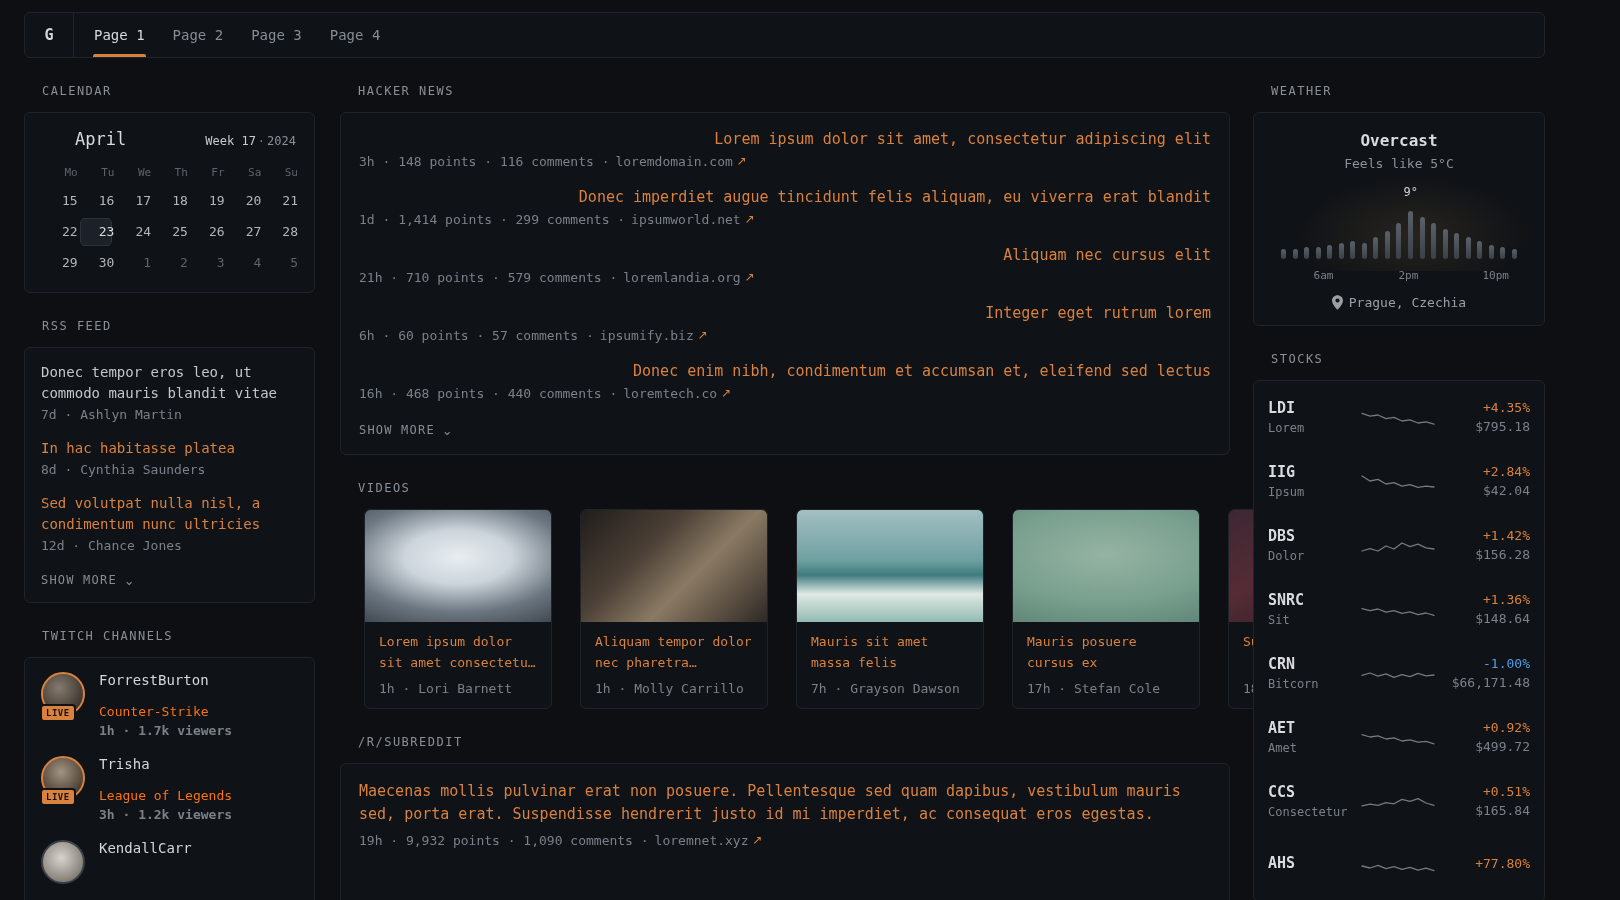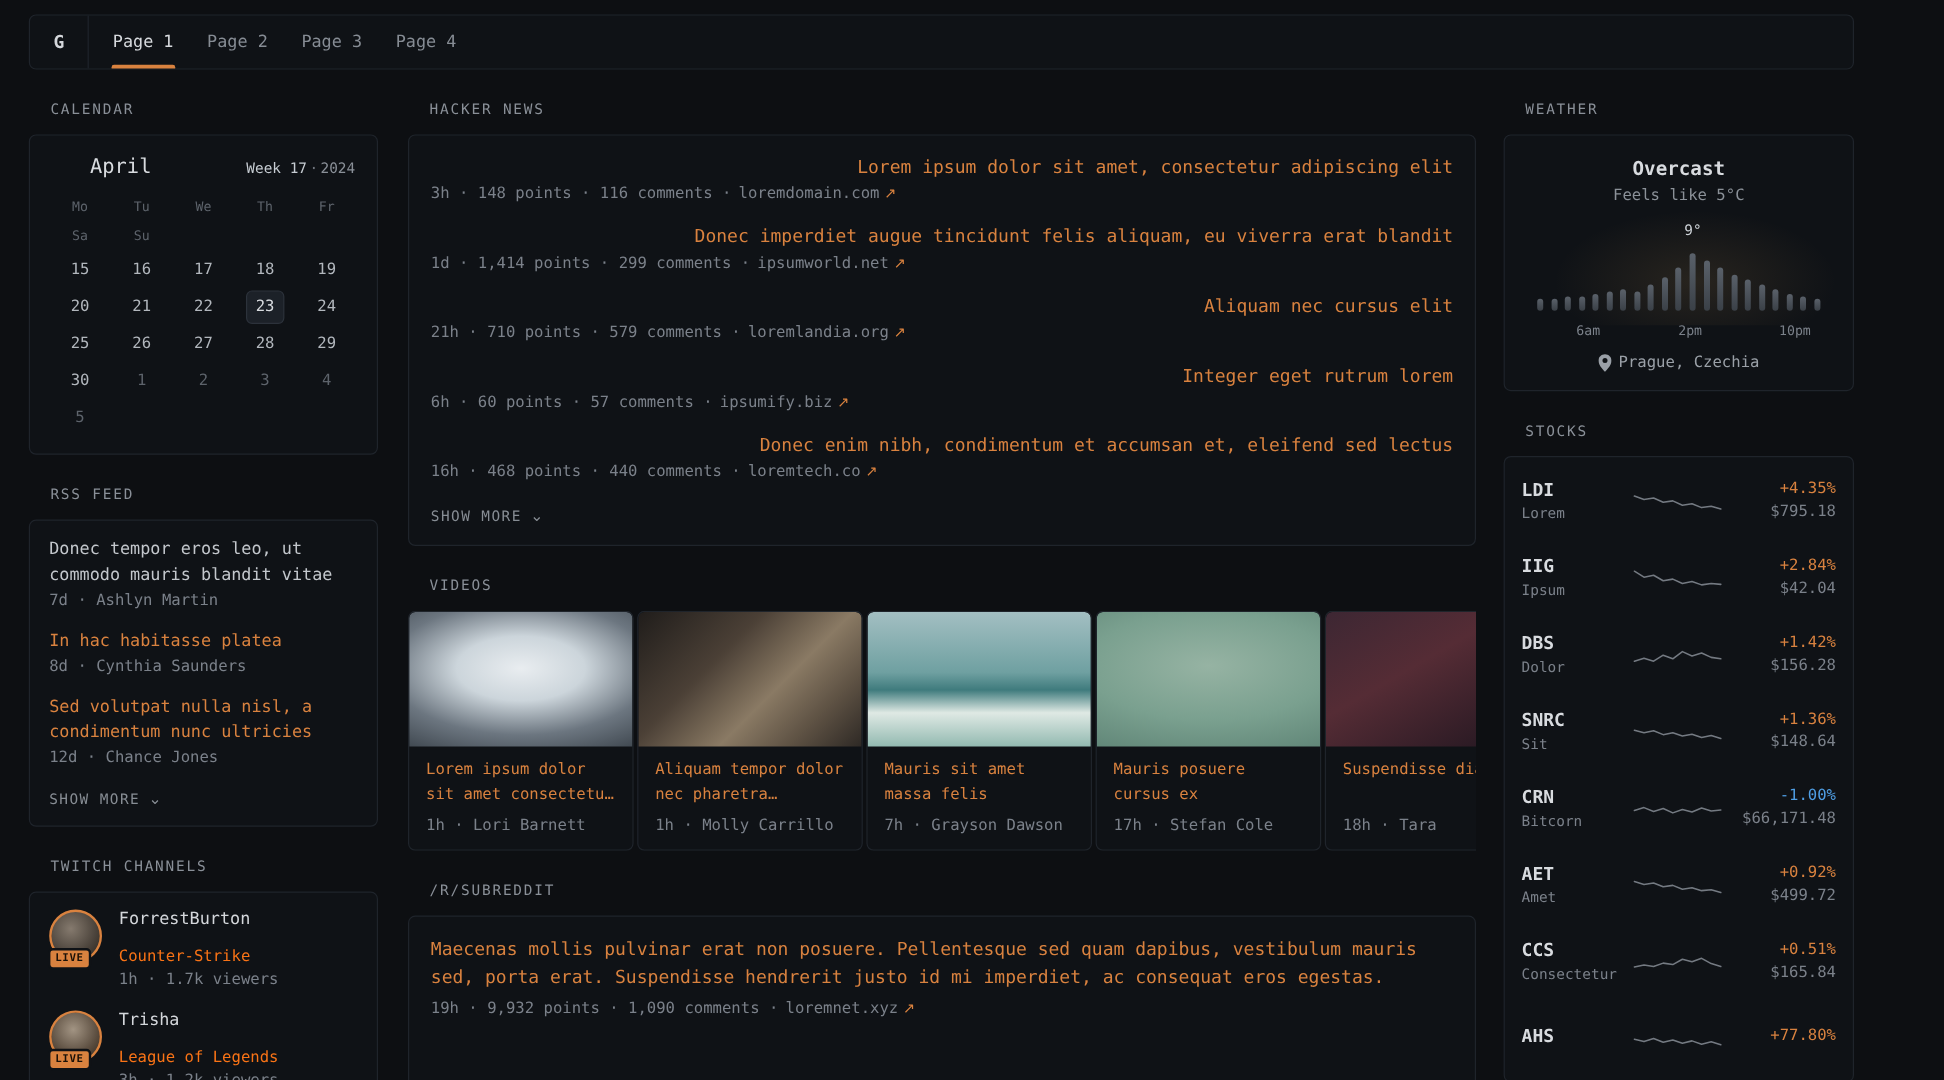--- a/index.html
+++ b/index.html
@@ -34,21 +34,21 @@
   .tab.active{ color:#d6d9dd; }
   .tab.active::after{ content:""; position:absolute; left:13px; right:13px; bottom:0; height:3px;
     border-radius:2px 2px 0 0; background:var(--accent); }
 
   
   .cal-head{ display:flex; justify-content:space-between; align-items:baseline; margin:2px 2px 12px; }
   .cal-month{ font-size:17px; color:#d8dbdf;margin-left:32px; }
   .cal-meta{ font-size:12px; color:#c6ccd2; }
   .cal-meta .dot-sep{ color:#70767e; padding:0 2px; }
   .cal-meta .yr{ color:#8a9098; }
-  .cal-grid{ display:grid; grid-template-columns:repeat(5,1fr); text-align:center; }
+  .cal-grid{ display:grid; grid-template-columns:repeat(7,1fr); text-align:right; }
   .dw{ font-size:11px; color:var(--faint); height:24px; line-height:24px; }
   .day{ position:relative; z-index:0; height:31px; line-height:31px; font-size:13px; color:#b2b7bd; }
   .day.other{ color:var(--faint); }
   .day.today{ color:#d8dbdf; }
   .day.today::before{ content:""; position:absolute; z-index:-1; left:50%; top:50%; transform:translate(-50%,-50%);
     width:30px; height:26px; background:#1c2128; border:1px solid #2c323b; border-radius:5px; }
 
   
   .rss-item{ margin-bottom:16px; }
   .rss-title{ display:block; font-size:14px; line-height:1.5; color:var(--accent); text-decoration:none; cursor:pointer; }
@@ -62,32 +62,32 @@
   .tw-row{ display:flex; gap:14px; margin-bottom:18px; text-decoration:none; cursor:pointer; }
   .tw-avatar{ position:relative; width:44px; height:44px; border-radius:50%; border:2px solid var(--accent); flex:0 0 auto; }
   .av1{ background:radial-gradient(circle at 40% 35%, #857a6e, #4a423a 60%, #262119); }
   .av2{ background:radial-gradient(circle at 45% 35%, #a29483, #5a4c3e 60%, #2b2319); }
   .av3{ background:radial-gradient(circle at 45% 40%, #d8d4cd, #8e8880 65%, #57524c); }
   .tw-row.offline .tw-avatar{ border-color:#3b4148; }
   .live-badge{ position:absolute; left:-3px; bottom:-8px; background:var(--accent); color:#1a1108; font-size:9px;
     font-weight:bold; letter-spacing:.5px; padding:2px 4px; border-radius:4px; border:2px solid var(--panel); }
   .tw-name{ font-size:14px; color:var(--text); }
   .tw-game{ font-size:13px; color:#f97316; margin-top:16px; }
-  .tw-meta{ font-size:13px; color:var(--dim); margin-top:4px; }
+  .tw-meta{ font-size:13px; color:var(--dim); margin-top:4px;font-weight:bold; }
 
   
   .hn-panel{ padding:16px 18px; }
   .hn-item{ margin-bottom:18px; }
   .hn-title{ display:block; font-size:15px; line-height:1.4; color:var(--accent); text-decoration:none; cursor:pointer;text-align:right; }
   .hn-meta{ font-size:13px; color:var(--dim); margin-top:4px; display:flex; gap:6px; align-items:baseline; }
   .hn-domain{ color:var(--dim); text-decoration:none; display:inline-flex; gap:4px; cursor:pointer; }
   .arrow{ font-family:"DejaVu Sans",sans-serif; color:var(--accent); font-size:12px; }
 
   
-  .video-row{ display:flex; gap:3px; overflow:hidden; width:890px; }
+  .video-row{ display:flex; gap:28px; overflow:hidden; width:890px;margin-left:24px; }
   .vcard{ width:188px; flex:0 0 auto; background:var(--panel); border:1px solid var(--border); border-radius:6px;
     text-decoration:none; cursor:pointer; overflow:hidden; }
   .thumb{ height:112px; border-radius:5px 5px 0 0; }
   .vcard:nth-child(1) .thumb{ background:radial-gradient(90% 75% at 50% 42%, #e9edf0 0%, #ccd5db 32%, #6c7680 66%, #3a424a 100%); }
   .vcard:nth-child(2) .thumb{ background:linear-gradient(135deg, #201d1b 0%, #4b4036 35%, #8a7a64 60%, #5d5143 80%, #2e2925 100%); }
   .vcard:nth-child(3) .thumb{ background:linear-gradient(180deg, #a3bfc2 0%, #6fa0a1 45%, #3f7b7d 58%, #dfe9e4 75%, #93bab1 100%); }
   .vcard:nth-child(4) .thumb{ background:radial-gradient(120% 90% at 50% 40%, #96b3a3 0%, #7aa08f 45%, #52776a 100%); }
   .vcard:nth-child(5) .thumb{ background:linear-gradient(150deg, #3d2733 0%, #552c35 40%, #1c141e 100%); }
   .vtitle{ padding:10px 14px 0; font-size:13px; line-height:1.6; color:var(--accent); height:52px; overflow:hidden; }
   .vmeta{ padding:7px 14px 12px; font-size:13px; color:var(--dim); white-space:nowrap; }

